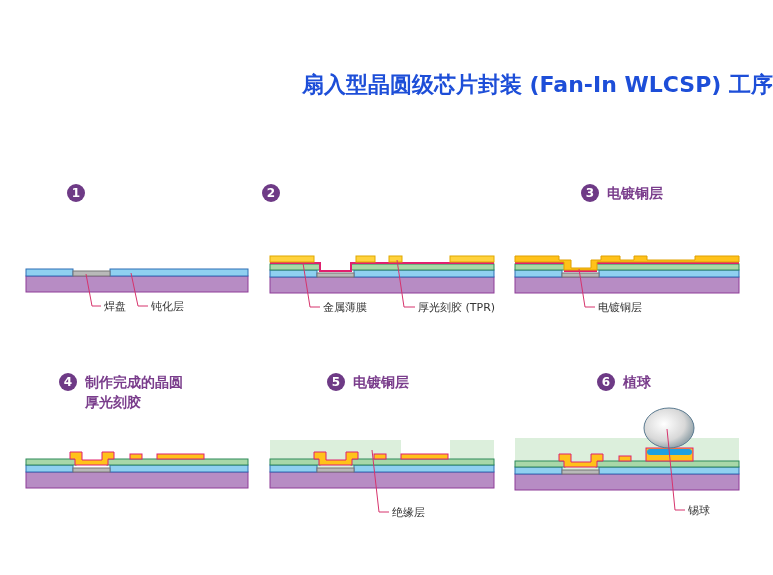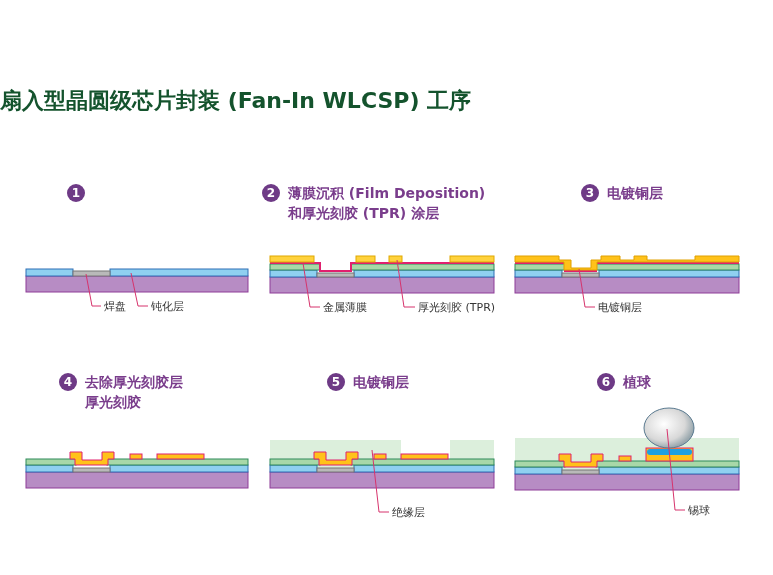--- a/index.html
+++ b/index.html
@@ -1,41 +1,40 @@
 <!DOCTYPE html>
 <html><head>
 <meta charset="utf-8">
 <style>
   html,body{margin:0;padding:0;background:#fff;}
   body{width:773px;height:575px;position:relative;overflow:hidden;font-family:"DejaVu Sans",sans-serif;}
-  .title{position:absolute;left:0;top:70px;width:773px;text-align:left;font-size:22px;font-weight:bold;color:#14532d;margin-top:16px;}
+  .title{position:absolute;left:0;top:70px;width:773px;text-align:right;font-size:22px;font-weight:bold;color:#1d4ed8;}
   .step-head{position:absolute;display:flex;align-items:flex-start;color:#7a3d8c;font-size:14px;font-weight:bold;line-height:20px;}
   .num{display:inline-flex;width:18px;height:18px;border-radius:50%;background:#6e3a86;color:#fff;font-size:12px;align-items:center;justify-content:center;margin-right:8px;flex:none;margin-top:1px;}
   svg.d{position:absolute;overflow:visible;}
   .lbl{font-size:11px;fill:#333;font-family:"DejaVu Sans",sans-serif;}
 </style>
 </head>
 <body>
 
 <div class="title">扇入型晶圆级芯片封装 (Fan-In WLCSP) 工序</div>
 
 <div class="step-head" style="left:67px;top:183px;">
   <span class="num">1</span>
 </div>
 <div class="step-head" style="left:262px;top:183px;">
   <span class="num">2</span>
-  <span><span>薄膜沉积 (Film Deposition)</span><br><span>和厚光刻胶 (TPR) 涂层</span></span>
 </div>
 <div class="step-head" style="left:581px;top:183px;">
   <span class="num">3</span>
   <span>电镀铜层</span>
 </div>
 <div class="step-head" style="left:59px;top:372px;">
   <span class="num">4</span>
-  <span><span>去除厚光刻胶层</span><br><span>厚光刻胶</span></span>
+  <span><span>制作完成的晶圆</span><br><span>厚光刻胶</span></span>
 </div>
 <div class="step-head" style="left:327px;top:372px;">
   <span class="num">5</span>
   <span>电镀铜层</span>
 </div>
 <div class="step-head" style="left:597px;top:372px;">
   <span class="num">6</span>
   <span>植球</span>
 </div>
 

